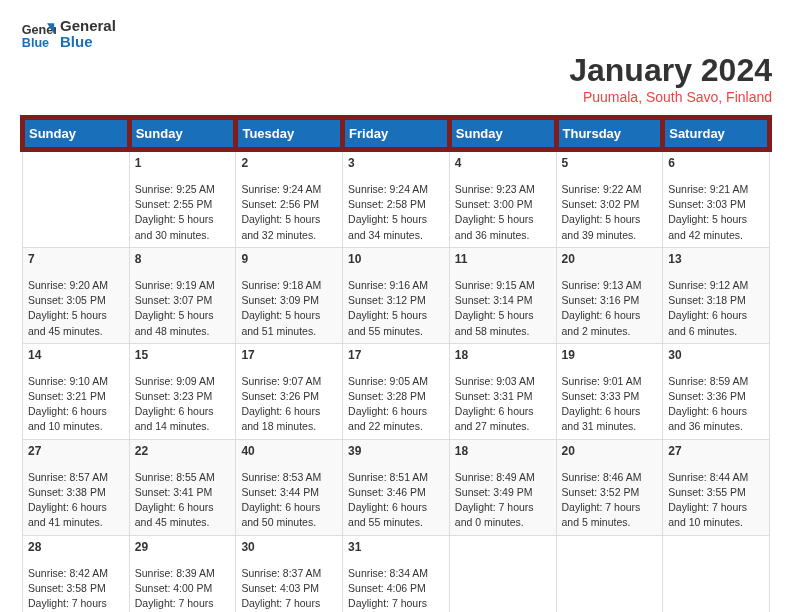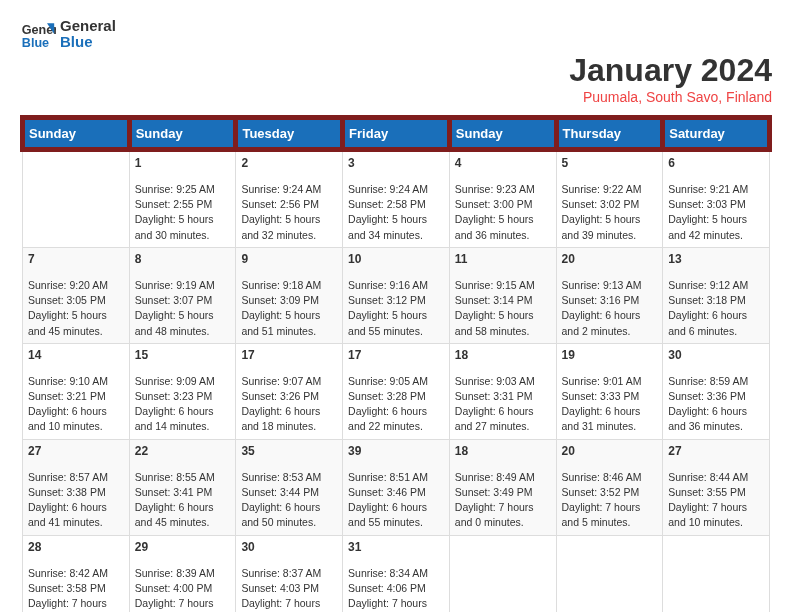--- a/index.html
+++ b/index.html
@@ -205,21 +205,21 @@
       <tr>
         <td>
           <div class="day-num">27</div>
           <div class="day-info">Sunrise: 8:57 AM<br>Sunset: 3:38 PM<br>Daylight: 6 hours<br>and 41 minutes.</div>
         </td>
         <td>
           <div class="day-num">22</div>
           <div class="day-info">Sunrise: 8:55 AM<br>Sunset: 3:41 PM<br>Daylight: 6 hours<br>and 45 minutes.</div>
         </td>
         <td>
-          <div class="day-num">35</div>
+          <div class="day-num">40</div>
           <div class="day-info">Sunrise: 8:53 AM<br>Sunset: 3:44 PM<br>Daylight: 6 hours<br>and 50 minutes.</div>
         </td>
         <td>
           <div class="day-num">39</div>
           <div class="day-info">Sunrise: 8:51 AM<br>Sunset: 3:46 PM<br>Daylight: 6 hours<br>and 55 minutes.</div>
         </td>
         <td>
           <div class="day-num">18</div>
           <div class="day-info">Sunrise: 8:49 AM<br>Sunset: 3:49 PM<br>Daylight: 7 hours<br>and 0 minutes.</div>
         </td>

